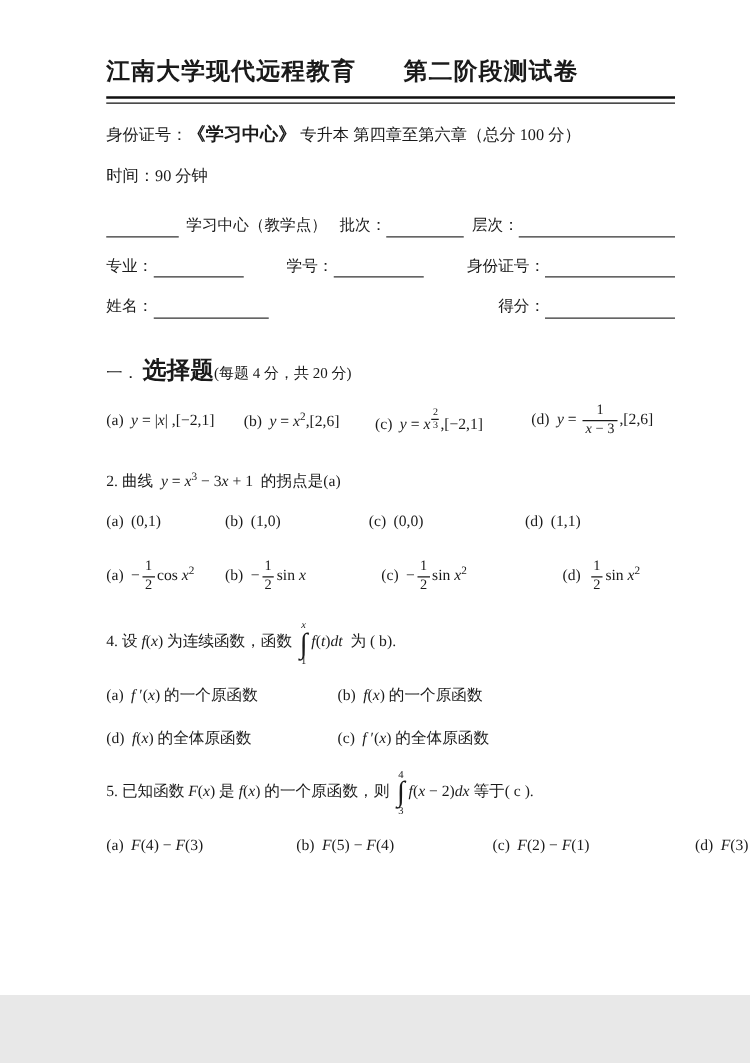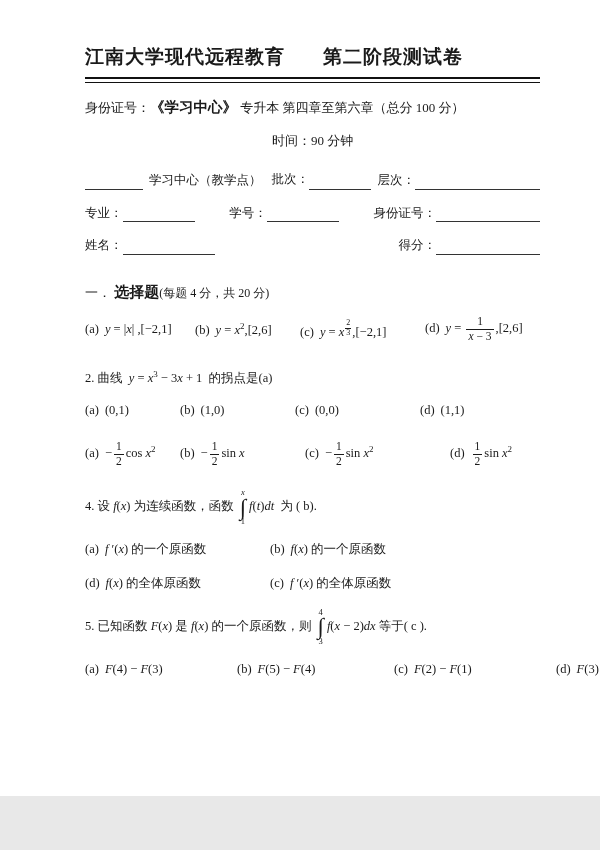--- a/index.html
+++ b/index.html
@@ -19,40 +19,40 @@
     font-size:19px;font-weight:bold;letter-spacing:1px;
     white-space:nowrap;
   }
   .title .gap{display:inline-block;width:38px;}
   .rule{
     margin-top:7px;height:3px;
     border-top:2px solid #111;border-bottom:1px solid #111;
   }
   .subject{margin-top:15px;font-size:13px;}
   .subject .bold{font-weight:bold;font-size:14.5px;}
-  .duration{margin-top:15px;font-size:13px;text-align:center;}
+  .duration{margin-top:15px;font-size:13px;}
   
   .frow{
     display:flex;align-items:flex-end;
     margin-top:15px;font-size:12.5px;line-height:1.4;
     white-space:nowrap;
   }
   .frow.first{margin-top:22px;justify-content:flex-end;}
   .blank{
     display:inline-block;height:14px;
     border-bottom:1px solid #333;
     vertical-align:bottom;
   }
   .push{flex:1;}
   .w58{width:58px;} .w62{width:62px;} .w72{width:72px;}
   .w92{width:92px;} .w104{width:104px;} .w125{width:125px;}
-  .mr6{margin-right:6px;} .ml10{margin-left:10px;font-family:Liberation Mono, monospace;}
+  .mr6{margin-right:6px;} .ml10{margin-left:10px;}
   
   .section{margin-top:28px;font-size:13px;}
-  .section .sec-title{font-weight:bold;font-size:15px;}
+  .section .sec-title{font-weight:bold;font-size:19px;}
   .section .sec-note{font-size:12px;}
   
   .stem{margin-top:13px;font-size:12.5px;line-height:1.5;}
   .optrow{display:grid;font-size:12.5px;align-items:center;}
   .optrow.q1{grid-template-columns:110px 105px 125px 1fr;margin-top:10px;min-height:36px;}
   .optrow.q2{grid-template-columns:95px 115px 125px 1fr;margin-top:16px;}
   .optrow.q3{grid-template-columns:95px 125px 145px 1fr;margin-top:8px;min-height:32px;}
   .optrow.q4{grid-template-columns:185px 1fr;row-gap:17px;margin-top:14px;}
   .optrow.q5{grid-template-columns:110px 115px 120px 1fr;margin-top:16px;gap:42px;}
   .q2block{margin-top:20px;}

